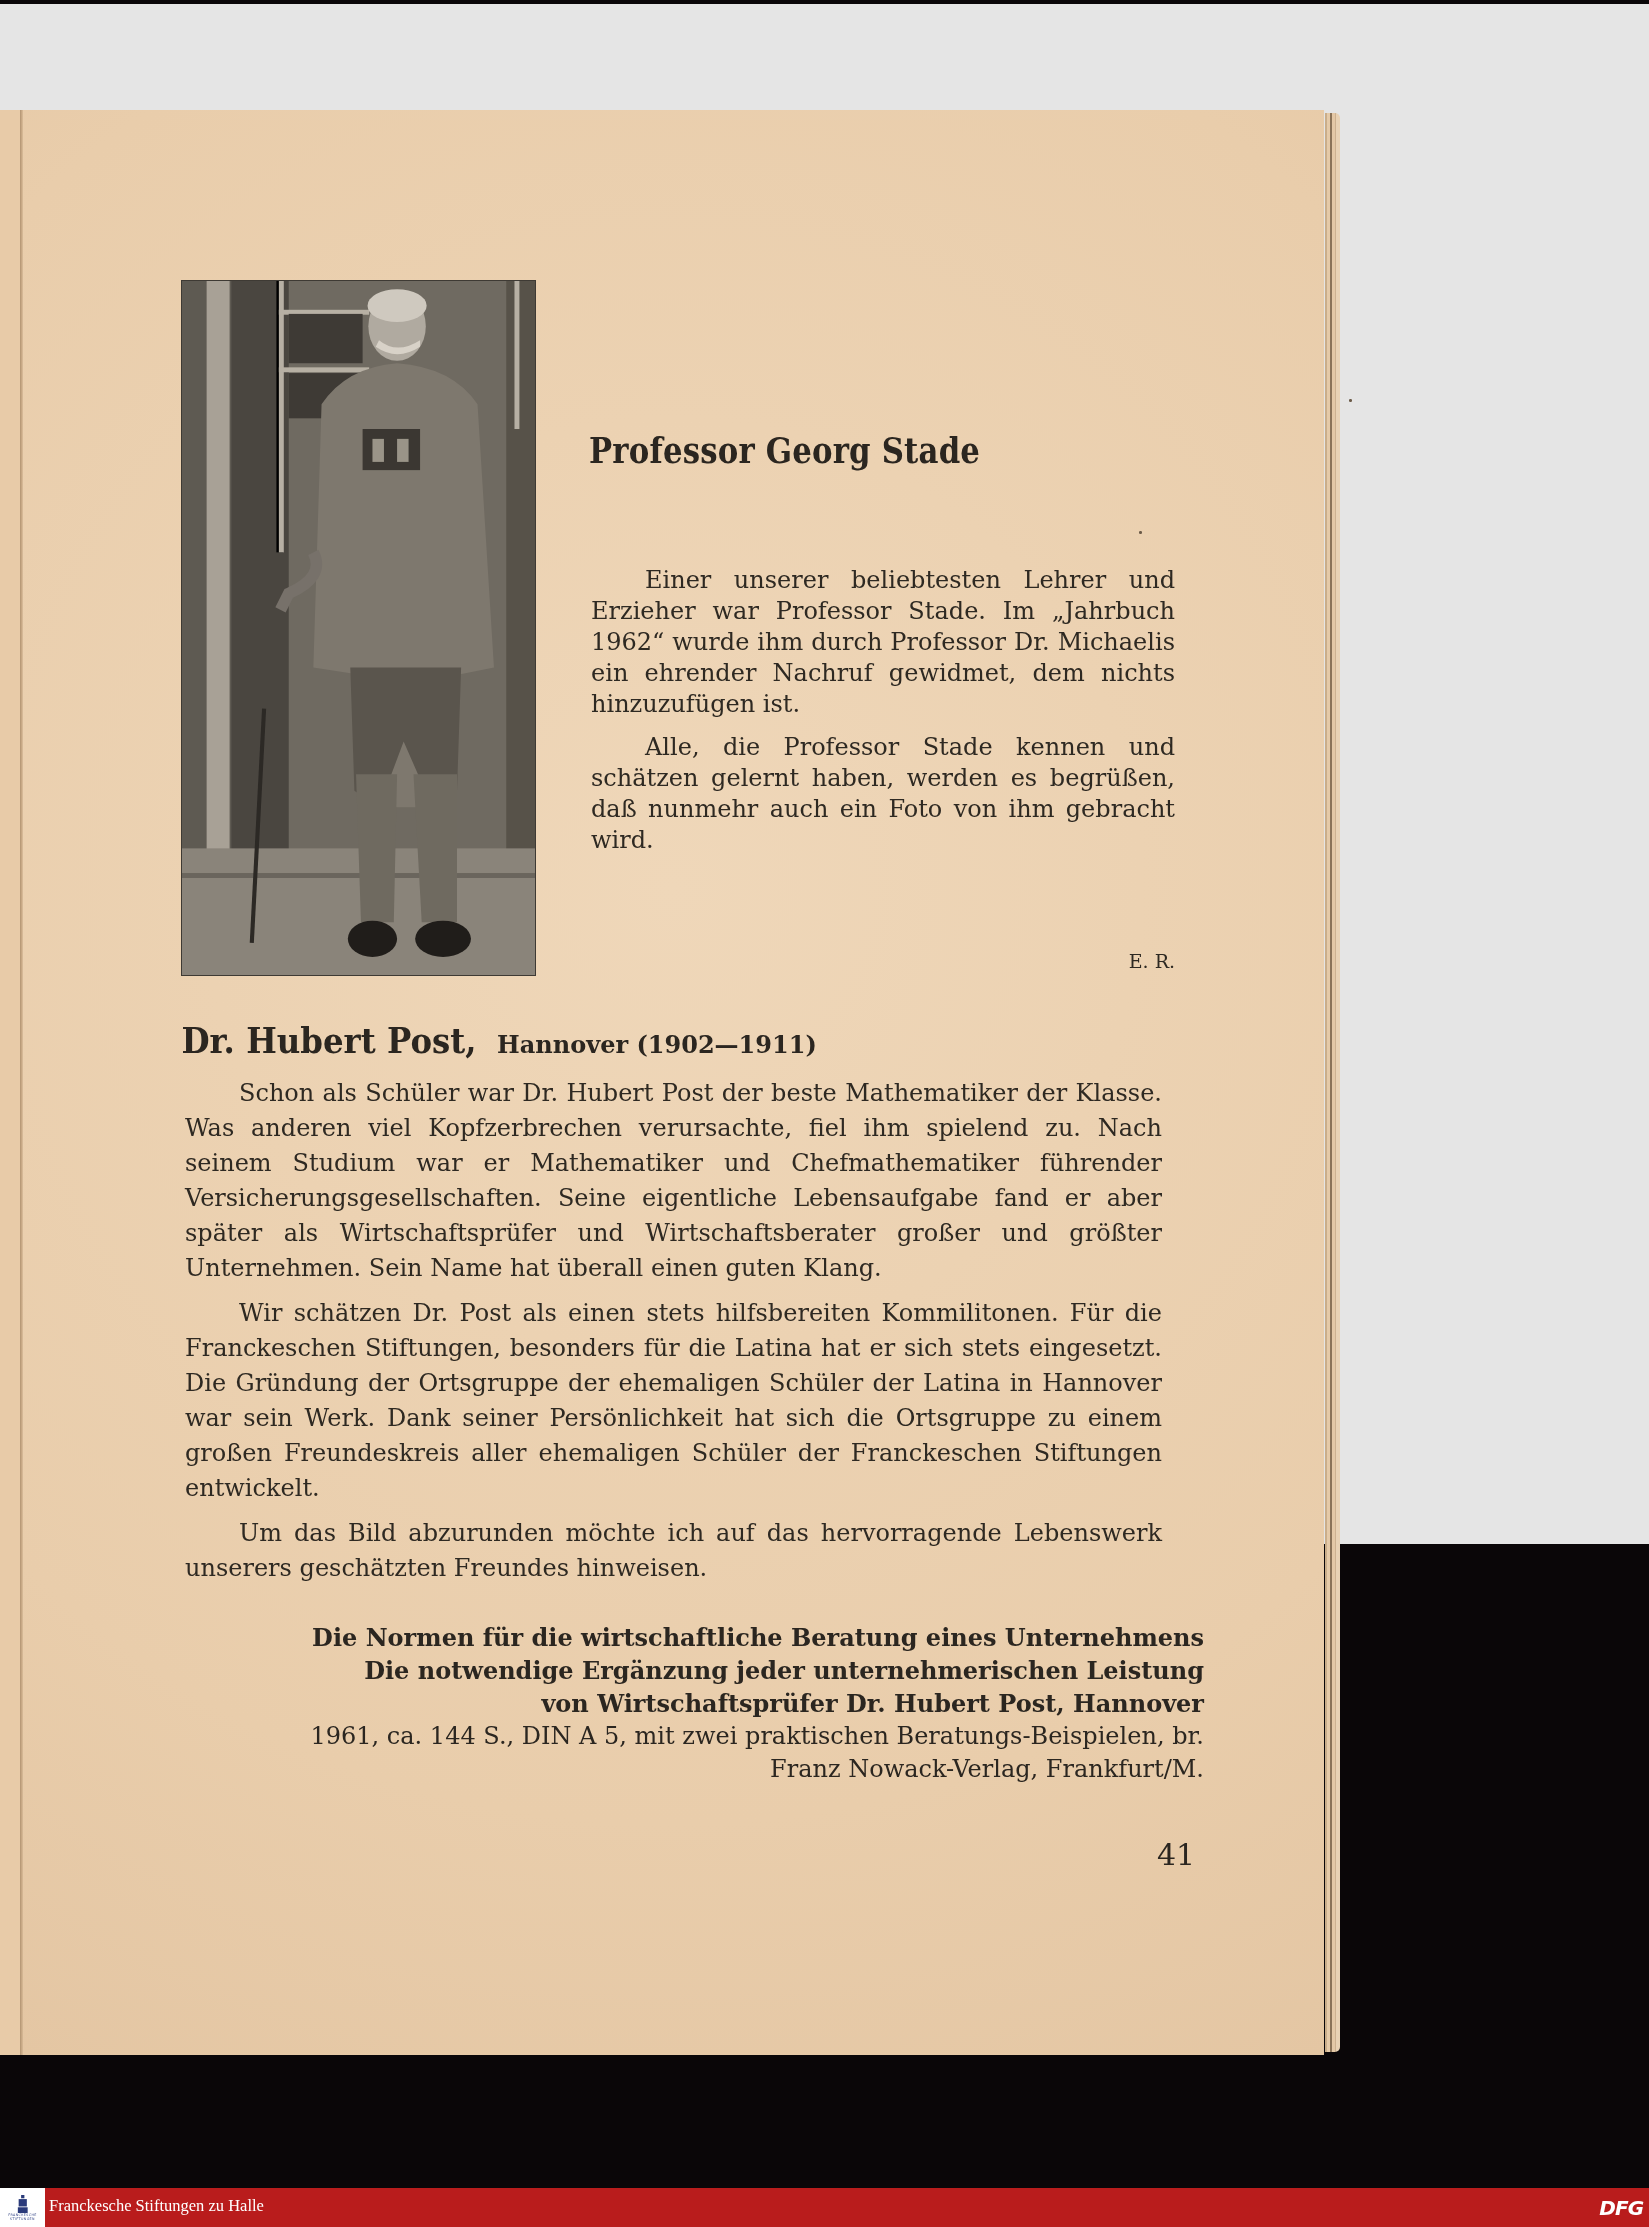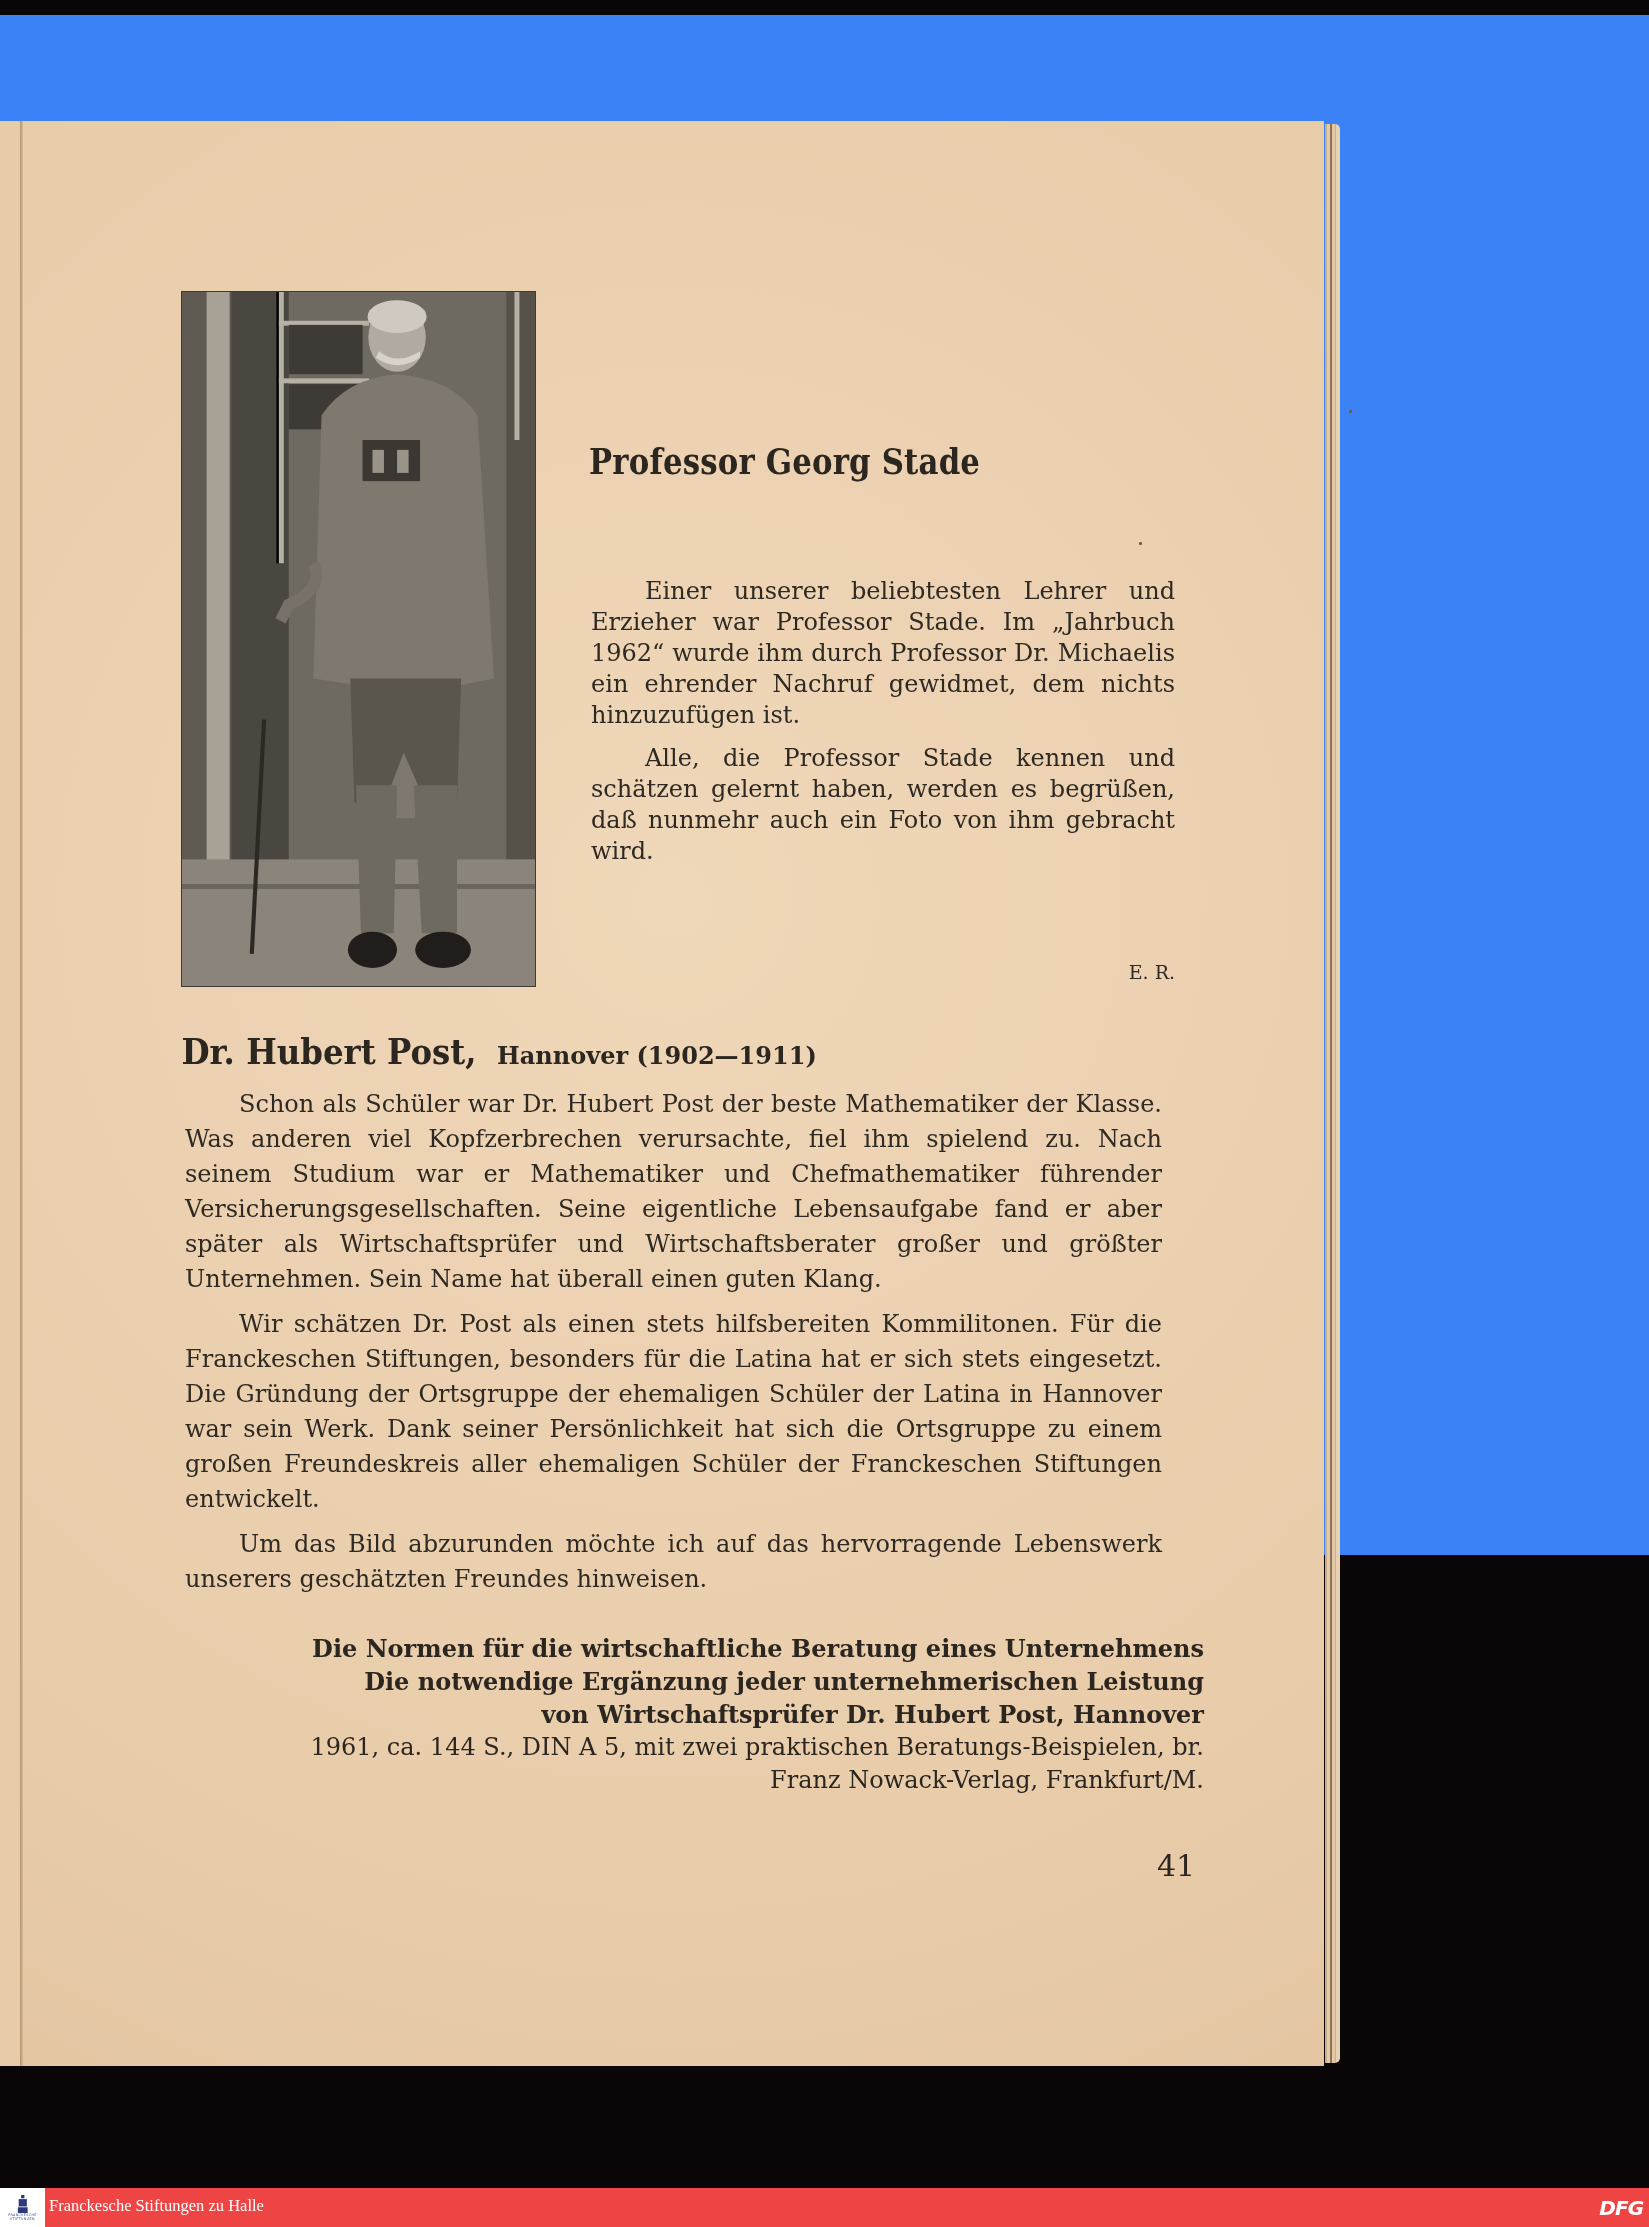--- a/index.html
+++ b/index.html
@@ -1,21 +1,21 @@
 <!DOCTYPE html>
 <html style="font-size:13.2px"><head>
 <meta charset="utf-8">
 <style>
   html, body { margin:0; padding:0; }
   body {
     width:1650px; height:2227px; position:relative; overflow:hidden;
     background:#0a0608;
     font-family:"DejaVu Serif", serif;
   }
-  .viewer { position:absolute; left:0; top:15px; width:1650px; height:1540px; background:#3b82f6; }
+  .viewer { position:absolute; left:0; top:4px; width:1650px; height:1540px; background:#e5e5e5; }
   
   .prev-page {
     position:absolute; left:0; top:106px; width:20px; height:1945px;
     background:#e8cba8;
     border-right:2.5px solid #b89a78;
   }
   
   .page {
     position:absolute; left:21.4px; top:106px; width:1303px; height:1945px;
     background:#ecd2b2;
@@ -64,21 +64,21 @@
   .book {
     position:absolute; left:165px; top:1617px; width:1039px; text-align:right;
     font-size:24px; line-height:33px; color:#2b2620;
   }
   .book .b { font-weight:bold; }
   .pageno {
     position:absolute; left:1157px; top:1833px; font-size:30px; color:#2b2620;
   }
 
   .footer {
-    position:absolute; left:0; top:2188px; width:1650px; height:40px; background:#ef4444;
+    position:absolute; left:0; top:2188px; width:1650px; height:40px; background:#b91c1c;
   }
   .footer-logo {
     position:absolute; left:0; top:0; width:45px; height:40px; background:#ffffff;
     display:flex; flex-direction:column; align-items:center; justify-content:center;
   }
   .footer-logo .fig { width:11.5px; height:18px; }
   .footer-logo .lt { font-family:"DejaVu Sans", sans-serif; font-size:3.3px; color:#3a4a8a; letter-spacing:0.4px; line-height:4.1px; text-align:center; }
   .footer-name {
     position:absolute; left:49px; top:8.2px; color:#ffffff;
     font-family:"Liberation Serif", serif; font-size:16.5px;

